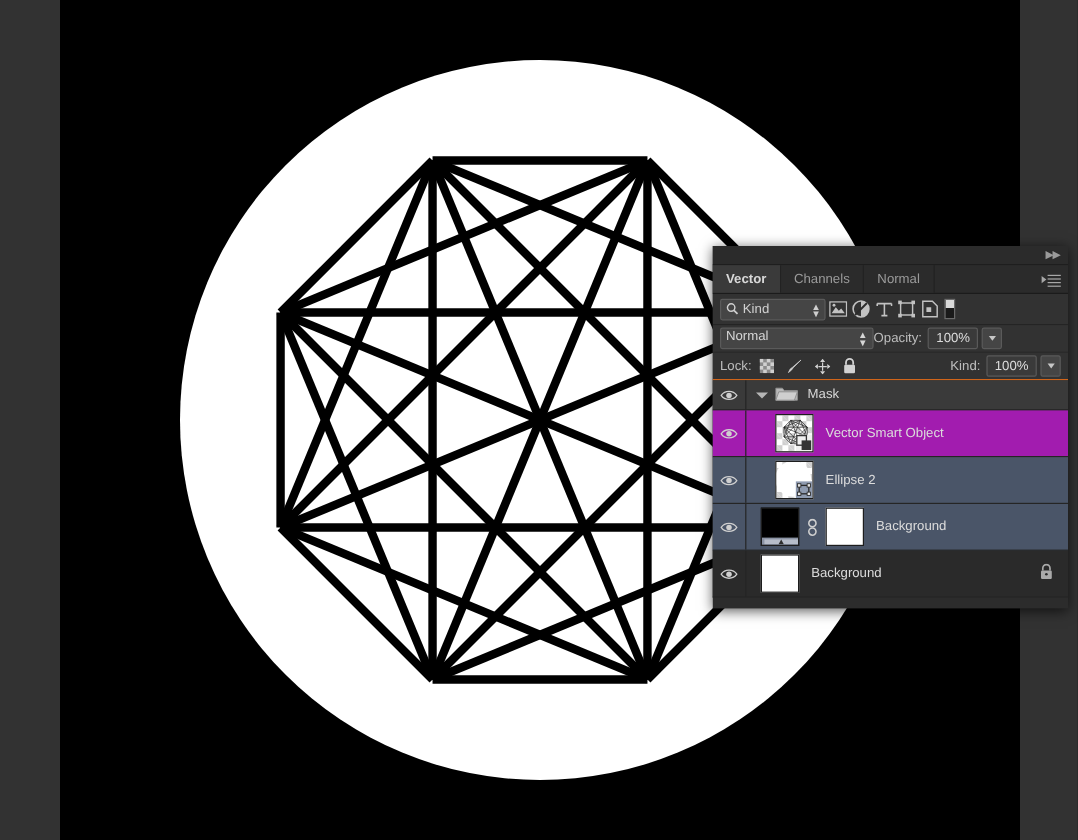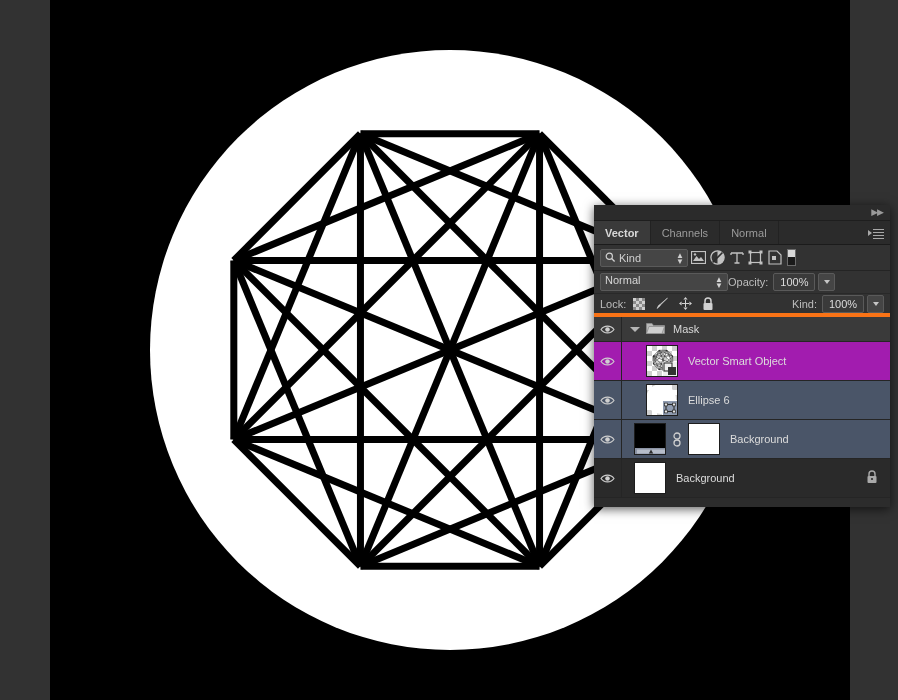--- a/index.html
+++ b/index.html
@@ -93,21 +93,21 @@
     background: linear-gradient(#d9d9d9 0 45%, #1a1a1a 45% 100%);
     border: 1px solid #6a6a6a; cursor:pointer;
   }
 
   
   .mode-row, .lock-row {
     height: 23px; display:flex; align-items:center;
     padding: 0 6px; background:#323232;
   }
   .mode-row { border-bottom:1px solid #292929; }
-  .lock-row { border-bottom:4px solid #f97316; }
+  .lock-row { border-bottom:1px solid #f97316; }
   .blend-select {
     width: 128px; height: 18px; background: #454545;
     border: 1px solid #5a5a5a; border-radius: 2px;
     display:flex; padding: 0 4px;
     font-size: 11px; color:#d6d6d6; position:relative; cursor:pointer;
   }
   .blend-select .spin { position:absolute; right:4px; top:3px; font-size:8px; line-height:6px; }
   .field-label { font-size: 11px; color:#bdbdbd; }
   .num-box {
     width: 42px; height: 18px; background:#3a3a3a; border:1px solid #5a5a5a;
@@ -397,21 +397,21 @@
                 <rect width="14" height="14" fill="#8f9bb0"></rect>
                 <rect x="3" y="3.5" width="8" height="7" fill="none" stroke="#2a2a2a" stroke-width="1.1"></rect>
                 <rect x="1.6" y="2.1" width="2.8" height="2.8" fill="#e8e8e8" stroke="#2a2a2a" stroke-width="0.7"></rect>
                 <rect x="9.6" y="2.1" width="2.8" height="2.8" fill="#e8e8e8" stroke="#2a2a2a" stroke-width="0.7"></rect>
                 <rect x="1.6" y="9.1" width="2.8" height="2.8" fill="#e8e8e8" stroke="#2a2a2a" stroke-width="0.7"></rect>
                 <rect x="9.6" y="9.1" width="2.8" height="2.8" fill="#e8e8e8" stroke="#2a2a2a" stroke-width="0.7"></rect>
               </svg>
             </span>
           </div>
         </div>
-        <span class="layer-name">Ellipse 6</span>
+        <span class="layer-name">Ellipse 2</span>
       </div>
 
       <div class="layer-row selected">
         <div class="eye-cell">
           <svg width="15" height="11" viewBox="0 0 15 11">
             <path d="M1 5.5 C4 1 11 1 14 5.5 C11 10 4 10 1 5.5 Z" fill="none" stroke="#cfcfcf" stroke-width="1.1"></path>
             <circle cx="7.5" cy="5.5" r="2.3" fill="#cfcfcf"></circle>
           </svg>
         </div>
         <div class="thumbs" style="padding-left:12px">

